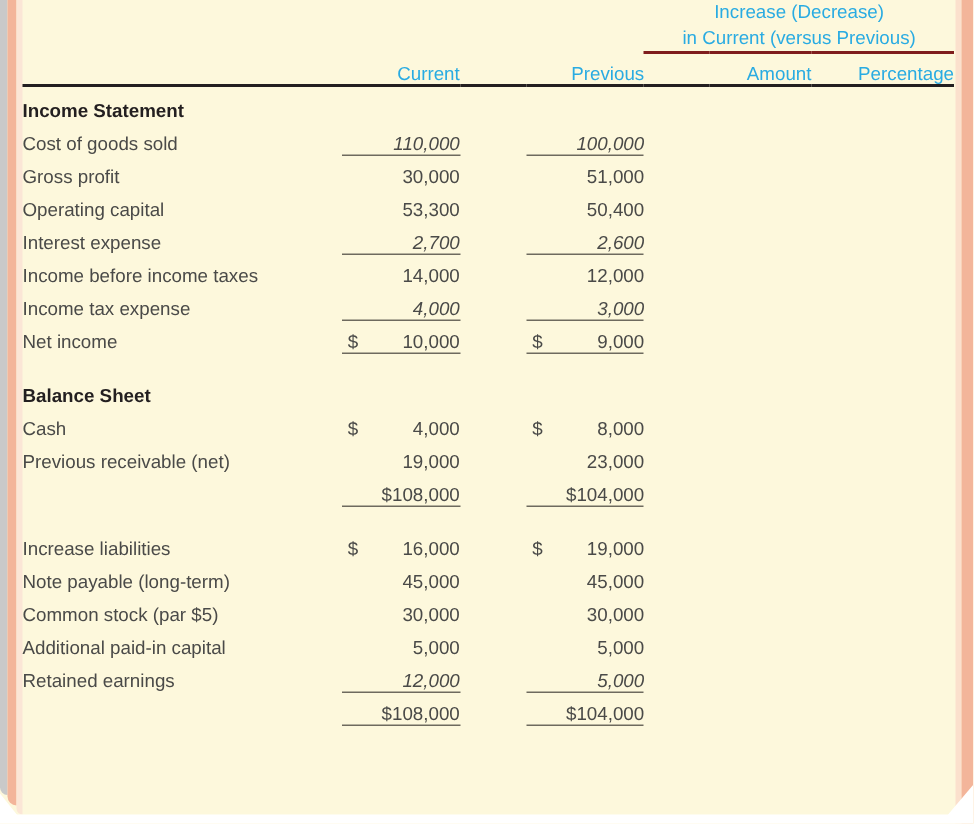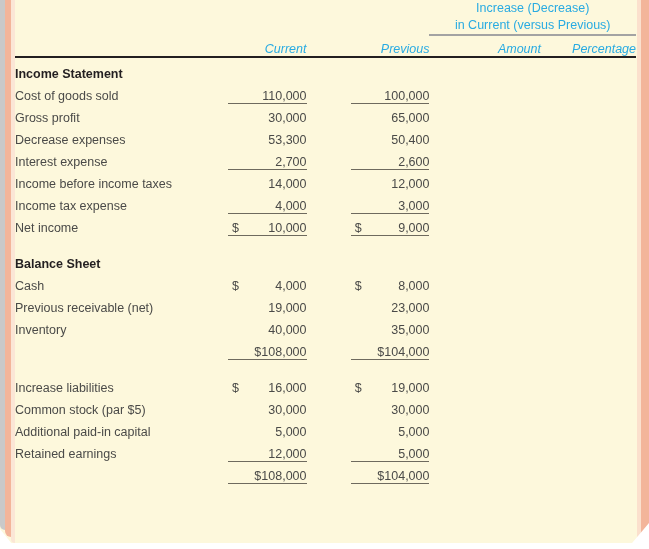--- a/index.html
+++ b/index.html
@@ -108,32 +108,31 @@
   
   .hdr-span {
     color: #29abe2;
     font-weight: bold;
     font-size: 12.5px;
     text-align: center;
     line-height: 17px;
     white-space: nowrap;
   }
   .hdr-span-line2 {
-    border-bottom: 2px solid #a3a3a3;
+    border-bottom: 2px solid #7f1d1d;
     padding-bottom: 1px;
   }
   .hdr-col {
     color: #29abe2;
     font-weight: bold;
     font-size: 12.5px;
     text-align: right;
     white-space: nowrap;
     height: 22px;
     padding-top: 4px;
-    font-style: italic;
   }
   tr.hdr-rule td {
     height: 2px;
     padding: 0;
   }
   .rule-dark {
     border-top: 2px solid #231f20;
   }
 
   
@@ -160,21 +159,21 @@
     font-size: 12.5px;
     padding-right: 1px;
     position: relative;
   }
   .num .dollar {
     float: left;
     padding-left: 4px;
   }
 
   
-  .u-single  { border-bottom: 1.5px solid #6e6a5e; padding-bottom: 1px; }
+  .u-single  { border-bottom: 1.5px solid #6e6a5e; padding-bottom: 1px; font-style: italic; }
   .u-double  {
     border-bottom: 1.5px solid #6e6a5e;
     box-shadow: 0 3px 0 -1.5px #6e6a5e;
     padding-bottom: 1px;
   }
 </style>
 </head>
 <body>
 
 <div id="page">
@@ -246,28 +245,28 @@
           <td class="num u-single">100,000</td>
           <td></td>
           <td class="num "></td>
           <td></td>
           <td class="num "></td>
         </tr>
         <tr class="data-row">
           <td class="lbl">Gross profit</td>
           <td class="num ">30,000</td>
           <td></td>
-          <td class="num ">65,000</td>
-          <td></td>
-          <td class="num "></td>
-          <td></td>
-          <td class="num "></td>
-        </tr>
-        <tr class="data-row">
-          <td class="lbl">Decrease expenses</td>
+          <td class="num ">51,000</td>
+          <td></td>
+          <td class="num "></td>
+          <td></td>
+          <td class="num "></td>
+        </tr>
+        <tr class="data-row">
+          <td class="lbl">Operating capital</td>
           <td class="num ">53,300</td>
           <td></td>
           <td class="num ">50,400</td>
           <td></td>
           <td class="num "></td>
           <td></td>
           <td class="num "></td>
         </tr>
         <tr class="data-row">
           <td class="lbl">Interest expense</td>
@@ -336,30 +335,20 @@
           <td class="lbl">Previous receivable (net)</td>
           <td class="num ">19,000</td>
           <td></td>
           <td class="num ">23,000</td>
           <td></td>
           <td class="num "></td>
           <td></td>
           <td class="num "></td>
         </tr>
         <tr class="data-row">
-          <td class="lbl">Inventory</td>
-          <td class="num ">40,000</td>
-          <td></td>
-          <td class="num ">35,000</td>
-          <td></td>
-          <td class="num "></td>
-          <td></td>
-          <td class="num "></td>
-        </tr>
-        <tr class="data-row">
           <td class="lbl"></td>
           <td class="num u-double">$108,000</td>
           <td></td>
           <td class="num u-double">$104,000</td>
           <td></td>
           <td class="num "></td>
           <td></td>
           <td class="num "></td>
         </tr>
         <tr class="spacer-row">
@@ -369,20 +358,30 @@
           <td class="lbl">Increase liabilities</td>
           <td class="num "><span class="dollar">$</span>16,000</td>
           <td></td>
           <td class="num "><span class="dollar">$</span>19,000</td>
           <td></td>
           <td class="num "></td>
           <td></td>
           <td class="num "></td>
         </tr>
         <tr class="data-row">
+          <td class="lbl">Note payable (long-term)</td>
+          <td class="num ">45,000</td>
+          <td></td>
+          <td class="num ">45,000</td>
+          <td></td>
+          <td class="num "></td>
+          <td></td>
+          <td class="num "></td>
+        </tr>
+        <tr class="data-row">
           <td class="lbl">Common stock (par $5)</td>
           <td class="num ">30,000</td>
           <td></td>
           <td class="num ">30,000</td>
           <td></td>
           <td class="num "></td>
           <td></td>
           <td class="num "></td>
         </tr>
         <tr class="data-row">

